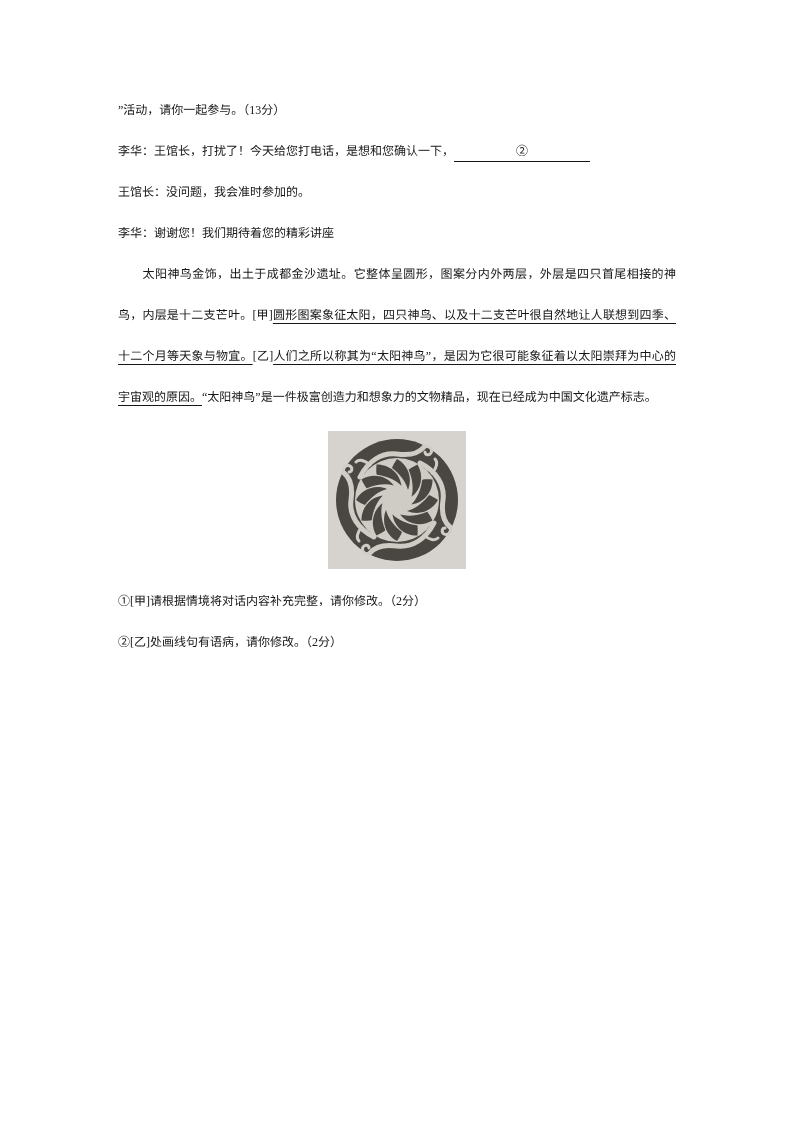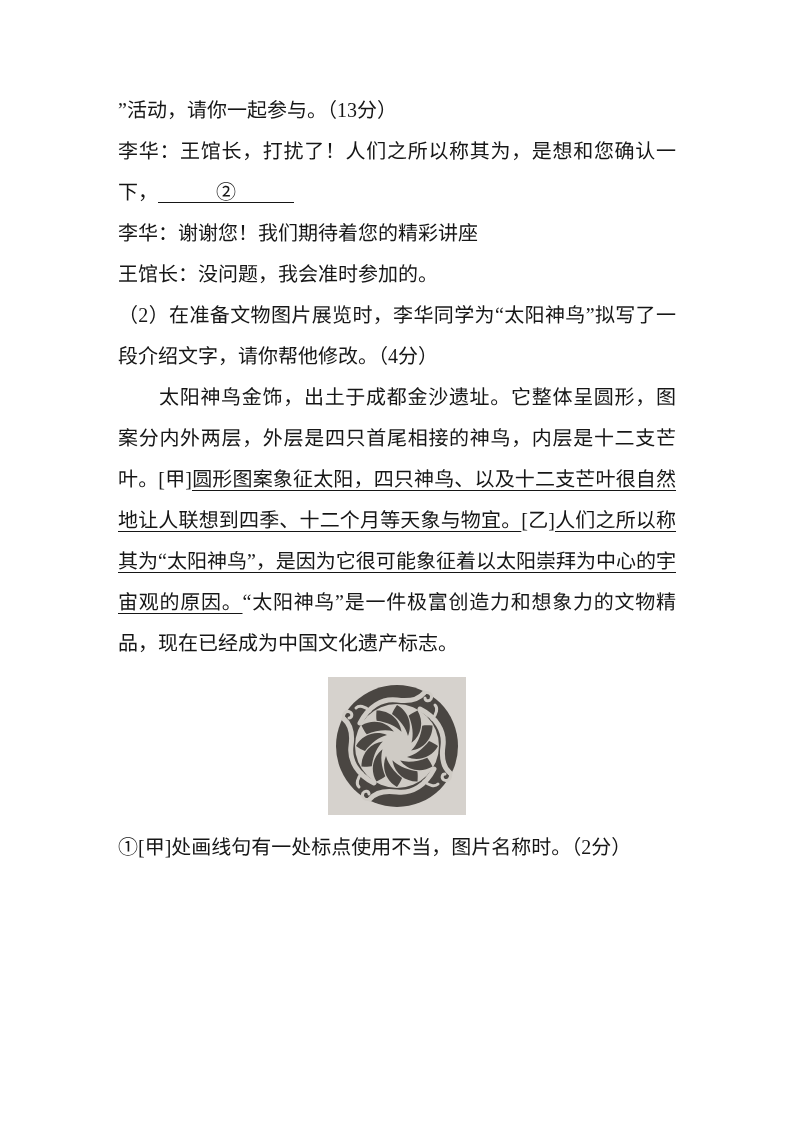--- a/index.html
+++ b/index.html
@@ -7,21 +7,21 @@
     width: 794px; height: 1123px;
     background: #ffffff;
     overflow: hidden;
     font-family: "Liberation Serif", "DejaVu Serif", serif;
   }
   .page {
     box-sizing: border-box;
     width: 794px; height: 1123px;
     padding: 90px 118px 0 118px;
     color: #161616;
-    font-size: 20px;
+    font-size: 12px;
   }
   p.ln {
     margin: 0;
     line-height: 41px;
     text-align: justify;
   }
   .passage { text-indent: 2.05em; }
   .u {
     text-decoration: underline;
     text-underline-offset: 4px;
@@ -47,27 +47,26 @@
 </head>
 <body>
 
 <div class="page">
 
   <p class="ln"><span>”活动，请你一起参与。（13分）</span></p>
 
 
 
 
-  <p class="ln"><span>李华：</span><span>王馆长，打扰了！人们之所以称其为，是想和您确认一下，</span><span class="blank b2"><span>②</span></span></p>
+  <p class="ln"><span>李华：</span><span>王馆长，打扰了！今天给您打电话，是想和您确认一下，</span><span class="blank b2"><span>②</span></span></p>
+
+  <p class="ln"><span>王馆长：</span><span>没问题，我会准时参加的。</span></p>
 
   <p class="ln"><span>李华：</span><span>谢谢您！我们期待着您的精彩讲座</span></p>
 
-  <p class="ln"><span>王馆长：</span><span>没问题，我会准时参加的。</span></p>
-
-  <p class="ln"><span>（2）在准备文物图片展览时，李华同学为“太阳神鸟”拟写了一段介绍文字，请你帮他修改。（4分）</span></p>
 
   <p class="ln passage"><span>太阳神鸟金饰，出土于成都金沙遗址。它整体呈圆形，图案分内外两层，外层是四只首尾相接的神鸟，内层是十二支芒叶。</span><span>[甲]</span><span class="u">圆形图案象征太阳，四只神鸟、以及十二支芒叶很自然地让人联想到四季、十二个月等天象与物宜。</span><span>[乙]</span><span class="u">人们之所以称其为“太阳神鸟”，是因为它很可能象征着以太阳崇拜为中心的宇宙观的原因。</span><span>“太阳神鸟”是一件极富创造力和想象力的文物精品，现在已经成为中国文化遗产标志。</span></p>
 
   <div class="figure">
     <svg width="138" height="138" viewBox="0 0 138 138" aria-hidden="true">
       <rect x="0" y="0" width="138" height="138" fill="#d6d2cd"></rect>
       <circle cx="69" cy="69" r="61" fill="#4a4642"></circle>
       <circle cx="69" cy="69" r="42" fill="#cfcbc5"></circle>
       <g fill="#4a4642">
         <path id="ray" d="M69,28 C80,34 85,47 80,59 C78,51 72,43 64,37 C65,34 67,31 69,28 Z"></path>
@@ -89,17 +88,18 @@
           <path stroke-width="3" d="M96,16 c5,-2 9,2 7,6 c-2,3 -6,2 -6,-1"></path>
           <path stroke-width="3" d="M42,34 c-5,-5 -11,-6 -14,-3"></path>
         </g>
         <use href="#bird" transform="rotate(90 69 69)"></use>
         <use href="#bird" transform="rotate(180 69 69)"></use>
         <use href="#bird" transform="rotate(270 69 69)"></use>
       </g>
     </svg>
   </div>
 
-  <p class="ln"><span>①[甲]处画线句有一处标点使用不当，图片名称时。（2分）</span></p>
+  <p class="ln"><span>①[甲]请根据情境将对话内容补充完整，请你修改。（2分）</span></p>
 
+  <p class="ln"><span>②[乙]处画线句有语病，请你修改。（2分）</span></p>
 
 
 </div>
 
 </body></html>

